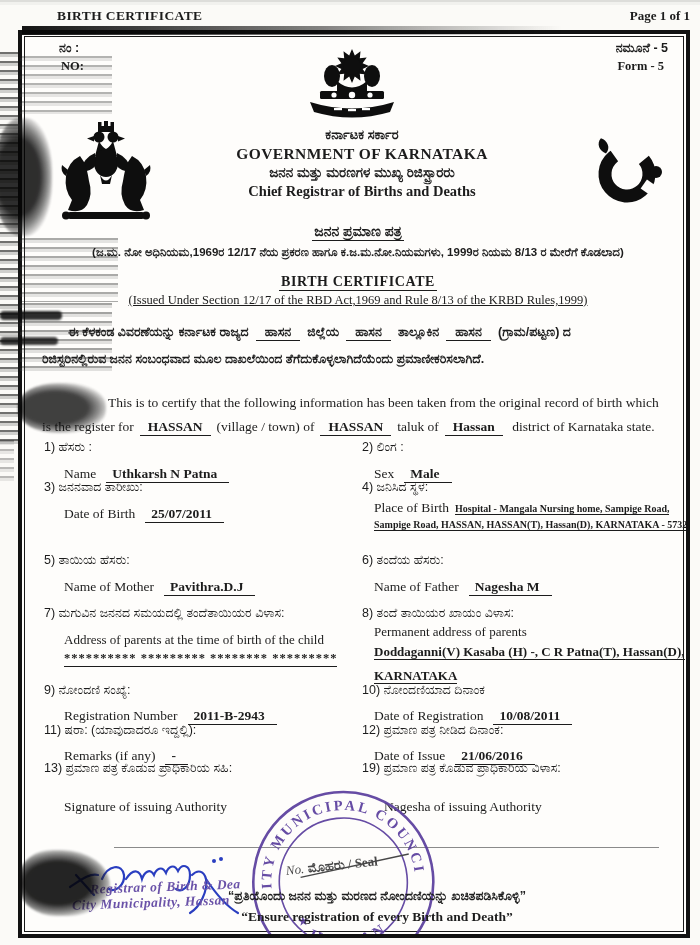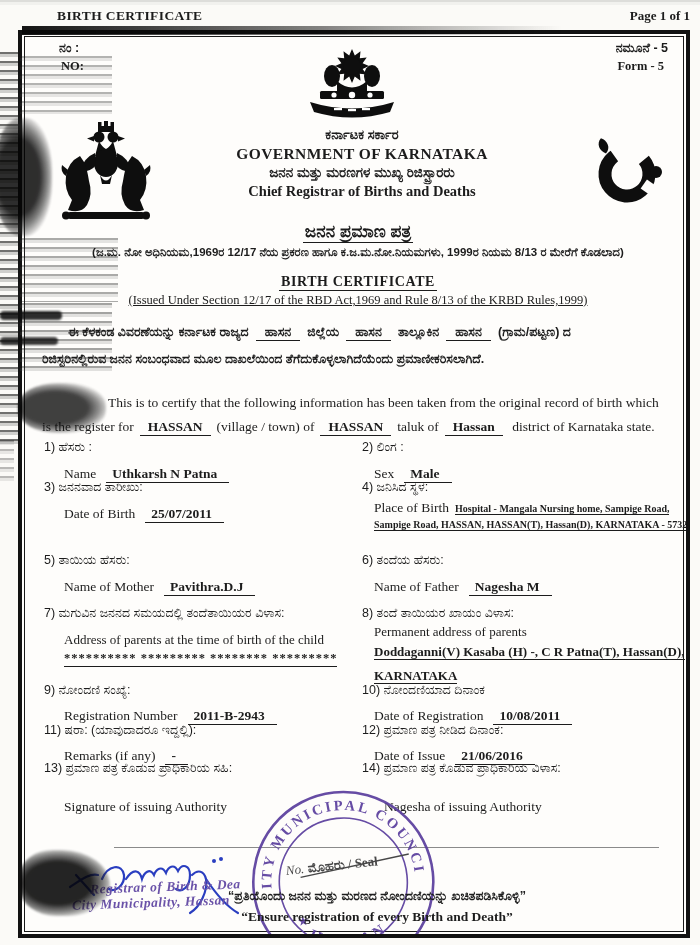--- a/index.html
+++ b/index.html
@@ -40,21 +40,21 @@
   .karnataka{left:36px; top:86px;}
   .reg-logo{left:565px; top:98px;}
   .letterhead{left:166px; top:93px; width:348px; text-align:center;}
   .lh-kn1{font-size:13px; font-weight:bold;}
   .lh-en1{font-size:15.5px; font-weight:bold; letter-spacing:.4px; margin-top:2px;}
   .lh-kn2{font-size:13.5px; font-weight:bold; margin-top:2px;}
   .lh-en2{font-size:14.5px; font-weight:bold; margin-top:2px;}
 
   
   .title-kn{left:0; top:188px; width:672px;}
-  .title-kn span{font-size:17px; font-weight:bold; border-bottom:1.5px solid var(--ink); padding:0 2px 1px;}
+  .title-kn span{font-size:14px; font-weight:bold; border-bottom:1.5px solid var(--ink); padding:0 2px 1px;}
   .act-kn{left:16px; top:212px; width:640px; font-size:11.5px; font-weight:bold; text-align:center;}
   .title-en{left:0; top:238px; width:672px;}
   .title-en span{font-size:14px; font-weight:bold; letter-spacing:.6px; border-bottom:1.6px solid var(--ink); padding:0 2px 1px;}
   .act-en{left:16px; top:259px; width:640px; font-size:12.5px; text-align:center;text-decoration:underline;}
 
   
   .decl-kn{left:20px; top:285px; width:638px; font-size:12.5px; font-weight:bold; line-height:27px;}
   .decl-kn .ind{text-indent:26px;}
   .u-kn{border-bottom:1.5px solid var(--ink); padding:0 9px 1px; margin:0 7px;}
   .decl-en{left:20px; top:357px; width:642px; font-size:13.5px; line-height:24px;}
@@ -233,21 +233,21 @@
   <div class="abs f-r y-r5l lblkn kn">10) ನೋಂದಣಿಯಾದ ದಿನಾಂಕ</div>
   <div class="abs vl-l y-r5v"><span class="lblen">Registration Number</span><span class="val">2011-B-2943</span></div>
   <div class="abs vl-r y-r5v"><span class="lblen">Date of Registration</span><span class="val">10/08/2011</span></div>
 
   <div class="abs f-l y-r6l lblkn kn">11) ಷರಾ: (ಯಾವುದಾದರೂ ಇದ್ದಲ್ಲಿ):</div>
   <div class="abs f-r y-r6l lblkn kn">12) ಪ್ರಮಾಣ ಪತ್ರ ನೀಡಿದ ದಿನಾಂಕ:</div>
   <div class="abs vl-l y-r6v"><span class="lblen">Remarks (if any)</span><span class="val">-</span></div>
   <div class="abs vl-r y-r6v"><span class="lblen">Date of Issue</span><span class="val">21/06/2016</span></div>
 
   <div class="abs f-l y-r7l lblkn kn" style="width:305px">13) ಪ್ರಮಾಣ ಪತ್ರ ಕೊಡುವ ಪ್ರಾಧಿಕಾರಿಯ ಸಹಿ:</div>
-  <div class="abs f-r y-r7l lblkn kn" style="width:322px">14) ಪ್ರಮಾಣ ಪತ್ರ ಕೊಡುವ ಪ್ರಾಧಿಕಾರಿಯ ವಿಳಾಸ:</div>
+  <div class="abs f-r y-r7l lblkn kn" style="width:322px">19) ಪ್ರಮಾಣ ಪತ್ರ ಕೊಡುವ ಪ್ರಾಧಿಕಾರಿಯ ವಿಳಾಸ:</div>
   <div class="abs vl-l y-r7v lblen">Signature of issuing Authority</div>
   <div class="abs y-r7v lblen" style="left:362px">Nagesha of issuing Authority</div>
 
   <div class="abs hr"></div>
 
   <svg class="abs sig" width="230" height="68" viewBox="0 0 230 68">
     <g fill="none" stroke="var(--signature-blue)" stroke-width="2.2" stroke-linecap="round">
       <path d="M8,38 C20,30 28,24 36,26"></path>
       <path d="M14,26 L32,46"></path>
       <path d="M40,30 C46,16 60,14 62,26 C63,36 53,44 47,40"></path>

